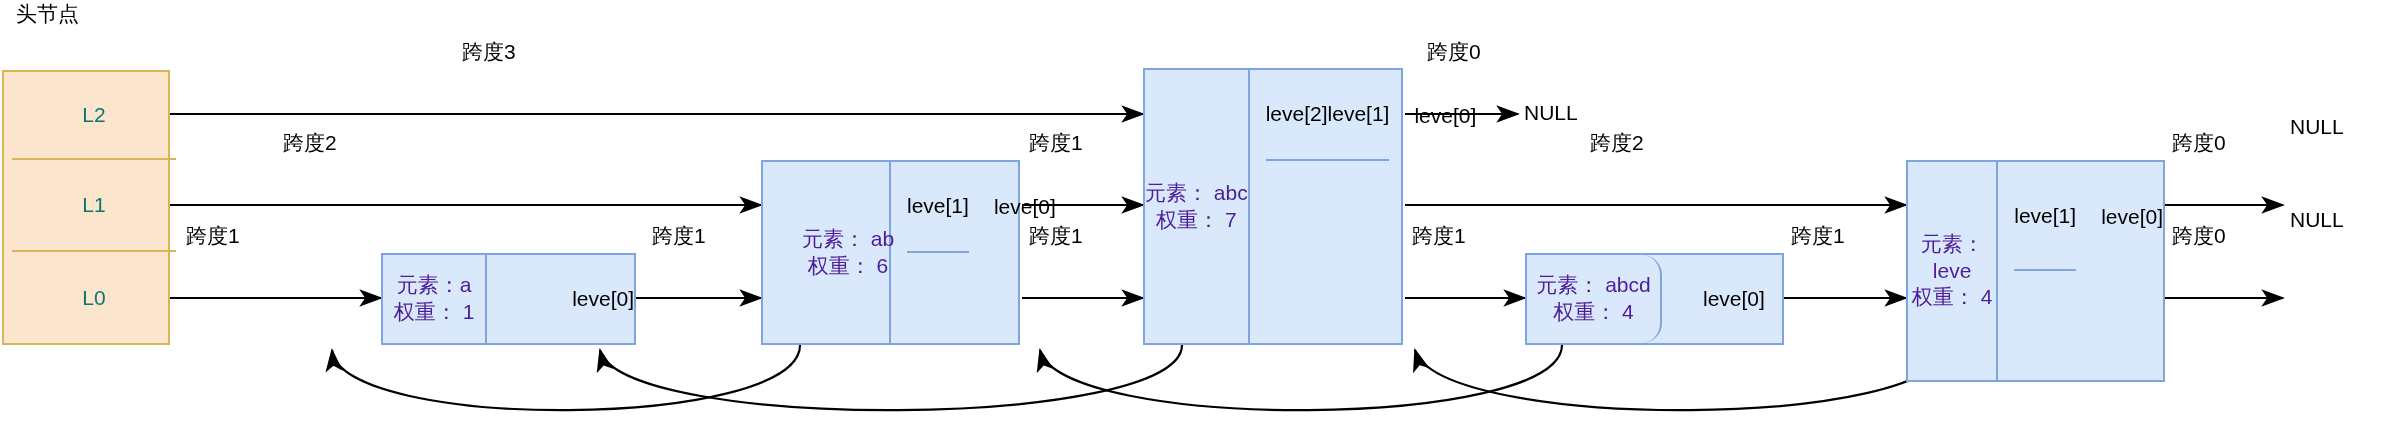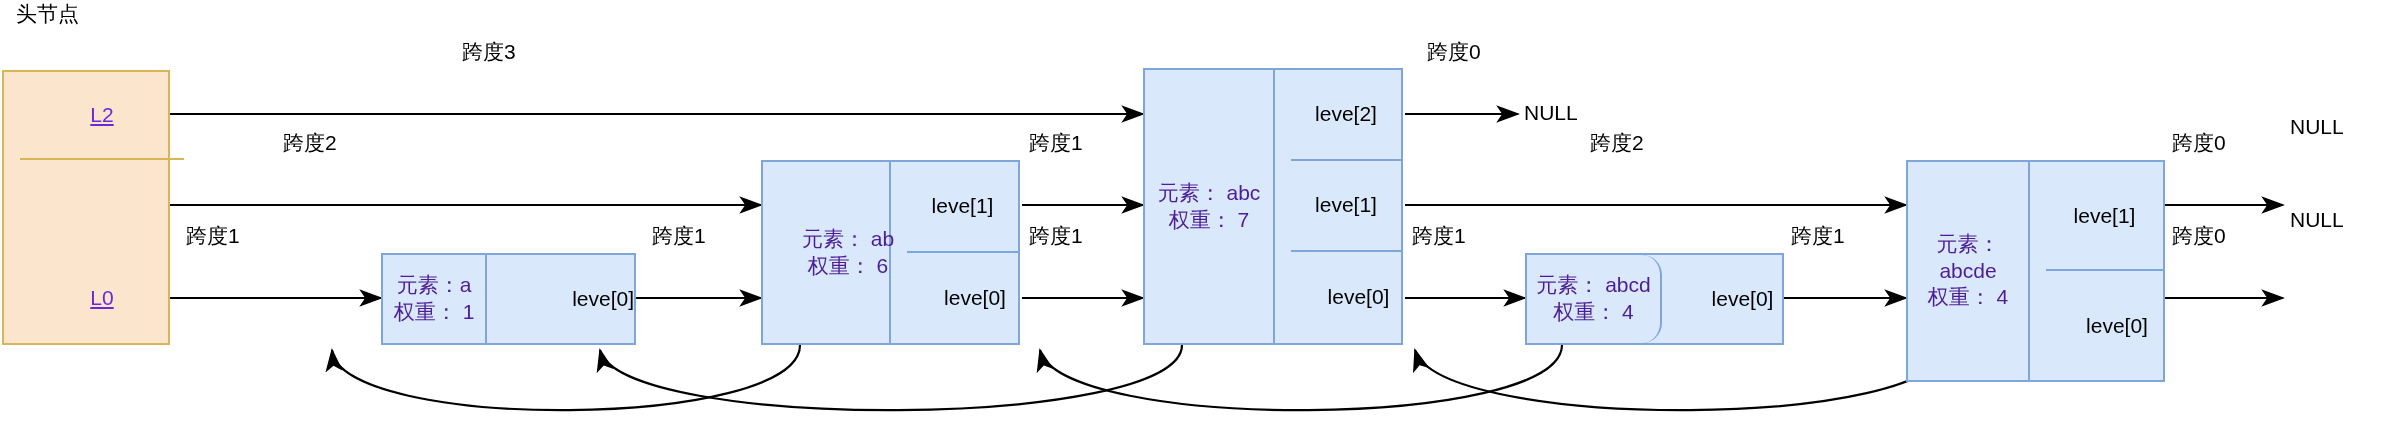--- a/index.html
+++ b/index.html
@@ -50,30 +50,29 @@
 
   
   .head-node {
     position: absolute;
     box-sizing: border-box;
     border: 2px solid #D6B656;
     background: #FCE5CD;
   }
   .head-cell {
     position: absolute;
-    left: 16px;
+    left: 8px;
     box-sizing: border-box;
     width: 100%;
     display: flex;
     align-items: center;
     justify-content: center;
     font-size: 21px;
-    color: #6d28d9;
+    color: #0f766e;
     border-bottom: 2px solid #D6B656;
-    text-decoration: underline;
   }
   .head-cell.last { border-bottom: none; border-radius: 7px; }
 
   
   .node {
     position: absolute;
     box-sizing: border-box;
     border: 2px solid #7EA6DC;
     background: #DAE8FC;
     display: flex;
@@ -87,21 +86,20 @@
     justify-content: center;
     font-size: 21px;
     color: #4c1d95;
     border-right: 2px solid #7EA6DC;
     line-height: 1.28;
     white-space: nowrap;
   }
   .node-levels {
     box-sizing: border-box;
     display: flex;
-    flex-direction: column;
     flex: 1 1 auto;
     margin-left: 16px;
   }
   .level-cell {
     box-sizing: border-box;
     display: flex;
     align-items: center;
     justify-content: center;
     font-size: 21px;
     color: #000000;
@@ -151,20 +149,21 @@
       <path d="M 1182 345 C 1182 430, 620 432, 600 350"></path>
       <path d="M 1562 345 C 1562 430, 1060 432, 1040 350"></path>
       <path d="M 1946 345 C 1946 430, 1440 432, 1415 350"></path>
     </g>
   </svg>
 
   <div class="title-lbl" style="left:16px; top:0px;">头节点</div>
 
   <div class="head-node" style="left:2px; top:70px; width:168px; height:275px;">
     <div class="head-cell" style="top:0px; height:88px;">L2</div>
+    <div class="head-cell" style="top:88px; height:92px;">L1</div>
     <div class="head-cell last" style="top:180px; height:91px;">L0</div>
   </div>
 
   <div class="node" style="left:381px; top:253px; width:255px; height:92px;gap:44px;">
     <div class="node-info" style="width:125px;">
       <span>元素：a</span>
       <span>权重： 1</span>
     </div>
     <div class="node-levels">
       <div class="level-cell last" style="height:100%;">leve[0]</div>
@@ -200,21 +199,21 @@
       <span>权重： 4</span>
     </div>
     <div class="node-levels">
       <div class="level-cell last" style="height:100%;">leve[0]</div>
     </div>
   </div>
 
   <div class="node" style="left:1906px; top:160px; width:259px; height:222px;">
     <div class="node-info" style="width:122px;">
       <span>元素：</span>
-      <span>abcde</span>
+      <span>leve</span>
       <span>权重： 4</span>
     </div>
     <div class="node-levels">
       <div class="level-cell" style="height:50%;">leve[1]</div>
       <div class="level-cell last" style="height:50%;">leve[0]</div>
     </div>
   </div>
 
   <div class="lbl" style="left:420px; top:40px;margin-left:42px;">跨度3</div>
   <div class="lbl" style="left:283px; top:131px;">跨度2</div>

